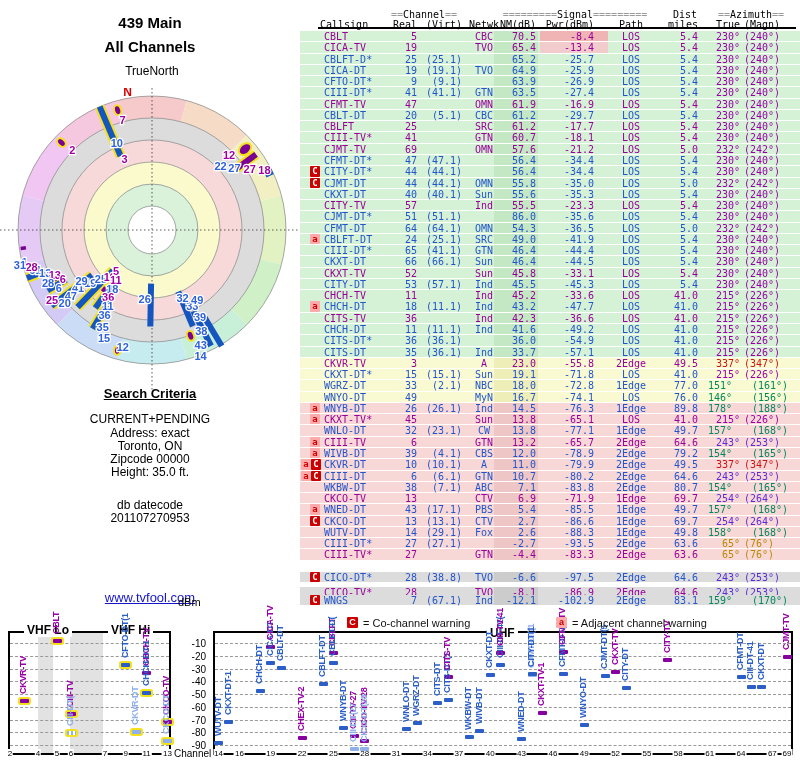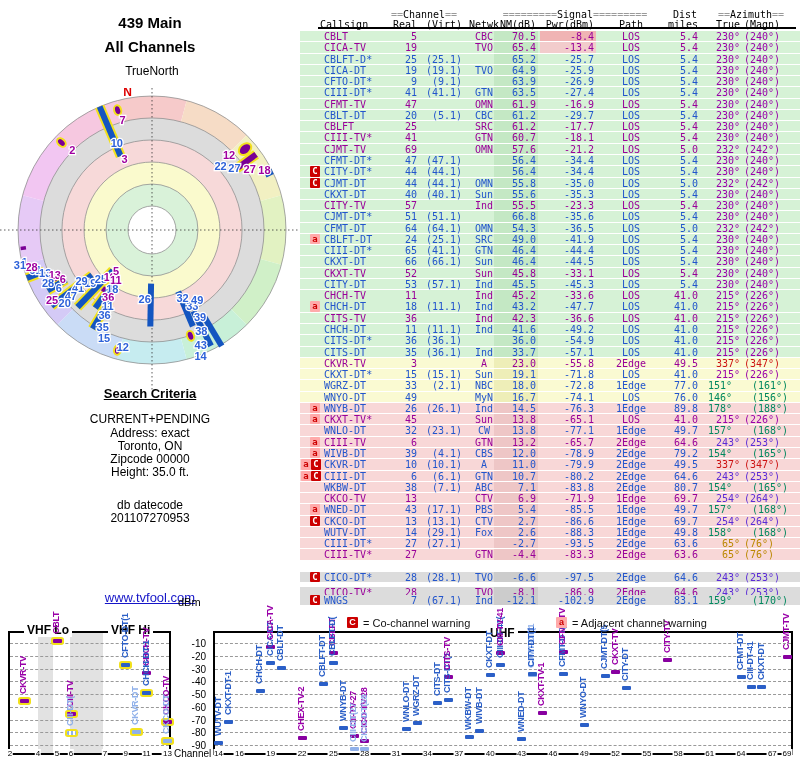--- a/index.html
+++ b/index.html
@@ -23,21 +23,21 @@
   .hseg{position:absolute;white-space:pre;}
   .eq{color:#9a9a9a;}
   #hline{position:absolute;left:18px;top:27px;width:478px;height:0;border-bottom:2px solid #000;}
   .trow{position:absolute;left:0;width:500px;height:10.3px;}
   .trow span{position:absolute;display:block;height:10.3px;}
   .c-cs{left:24px;width:66px;}
   .c-re{left:88px;width:29px;text-align:right;}
   .c-vi{left:119px;width:43px;text-align:right;}
   .c-ne{left:166px;width:36px;text-align:center;}
   .c-nm{left:194px;width:42px;text-align:right;padding-right:2px;}
-  .c-pw{left:240px;width:54px;text-align:right;padding-right:2px;}
+  .c-pw{left:240px;width:54px;text-align:right;padding-right:14px;}
   .c-pa{left:306px;width:50px;text-align:center;}
   .c-mi{left:362px;width:36px;text-align:right;}
   .c-tr{left:400px;width:40px;text-align:right;}
   .c-mg{left:444px;width:52px;text-align:left;}
   .bg-g{background:#d6f2d6;} .bg-y{background:#fafad2;} .bg-r{background:#f8d7d7;} .bg-x{background:#dcdcdc;}
   .bg-g .c-nm{background:#c4e8c4;} .bg-y .c-nm{background:#eeeeb8;} .bg-r .c-nm{background:#eec6c6;} .bg-x .c-nm{background:#cccccc;}
   .pt1{background:#f0b4b4;} .pt2{background:#f2cccc;}
   .tb{color:#2255cc;} .tp{color:#990099;}
   .az-p{color:#9900aa;} .az-v{color:#5b2bd6;} .az-r{color:#cc1111;} .az-t{color:#00885e;text-align:center;} .az-o{color:#bb8800;}
   .wbox{position:absolute;width:10px;height:10px;top:0;font-size:9px;font-weight:bold;text-align:center;line-height:10px;border-radius:1px;}
@@ -393,21 +393,21 @@
         <span class="c-pa tp">LOS</span>
         <span class="c-mi tp">5.4</span>
         <span class="c-tr az-p">230°</span>
         <span class="c-mg az-p">(240°)</span>
       </div>
       <div class="trow bg-g" style="top: 211.32px;">
         <span class="c-cs tb">CJMT-DT*</span>
         <span class="c-re tb">51</span>
         <span class="c-vi tb">(51.1)</span>
         <span class="c-ne tb"></span>
-        <span class="c-nm tb">66.8</span>
+        <span class="c-nm tb">86.0</span>
         <span class="c-pw tb">-35.6</span>
         <span class="c-pa tb">LOS</span>
         <span class="c-mi tb">5.4</span>
         <span class="c-tr az-p">230°</span>
         <span class="c-mg az-p">(240°)</span>
       </div>
       <div class="trow bg-g" style="top: 222.59px;">
         <span class="c-cs tb">CFMT-DT</span>
         <span class="c-re tb">64</span>
         <span class="c-vi tb">(64.1)</span>
@@ -787,21 +787,21 @@
         <span class="c-nm tp">-5.5</span>
         <span class="c-pw tp">-84.4</span>
         <span class="c-pa tp">2Edge</span>
         <span class="c-mi tp">30.7</span>
         <span class="c-tr az-o">54°</span>
         <span class="c-mg az-o">(64°)</span>
       </div>
       <div class="trow bg-x" style="top: 571.96px;">
         <span class="c-cs tb">CICO-DT*</span>
         <span class="c-re tb">28</span>
-        <span class="c-vi tb">(28.1)</span>
+        <span class="c-vi tb">(38.8)</span>
         <span class="c-ne tb">TVO</span>
         <span class="c-nm tb">-6.6</span>
         <span class="c-pw tb">-97.5</span>
         <span class="c-pa tb">2Edge</span>
         <span class="c-mi tb">64.6</span>
         <span class="c-tr az-v">243°</span>
         <span class="c-mg az-v">(253°)</span>
         <span class="wbox wC" style="left: 10px;">C</span>
       </div>
       <div class="trow bg-x" style="top: 587px;">

